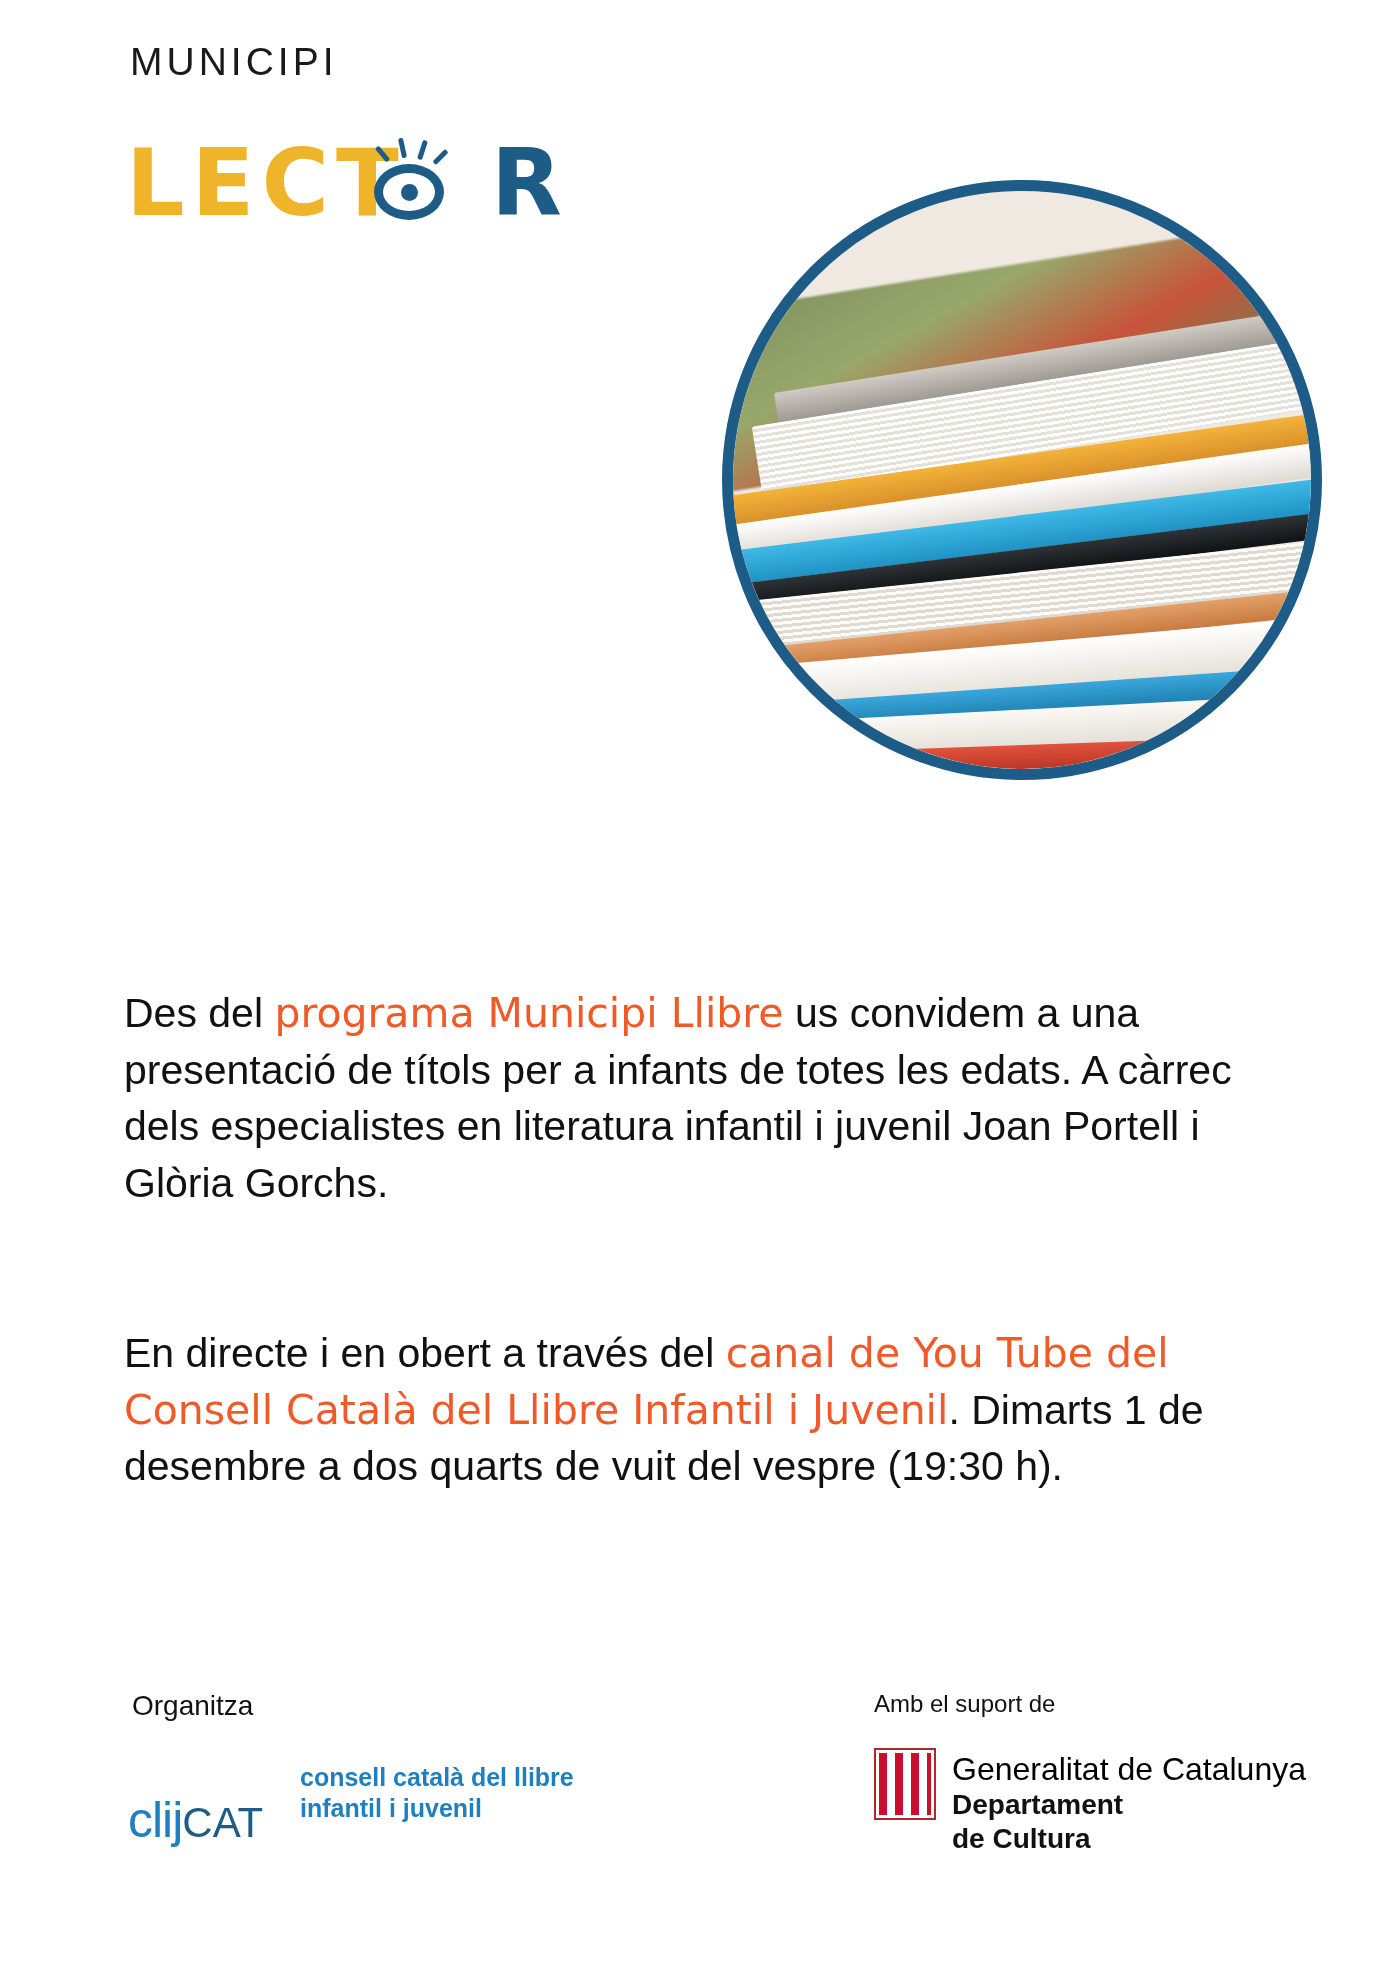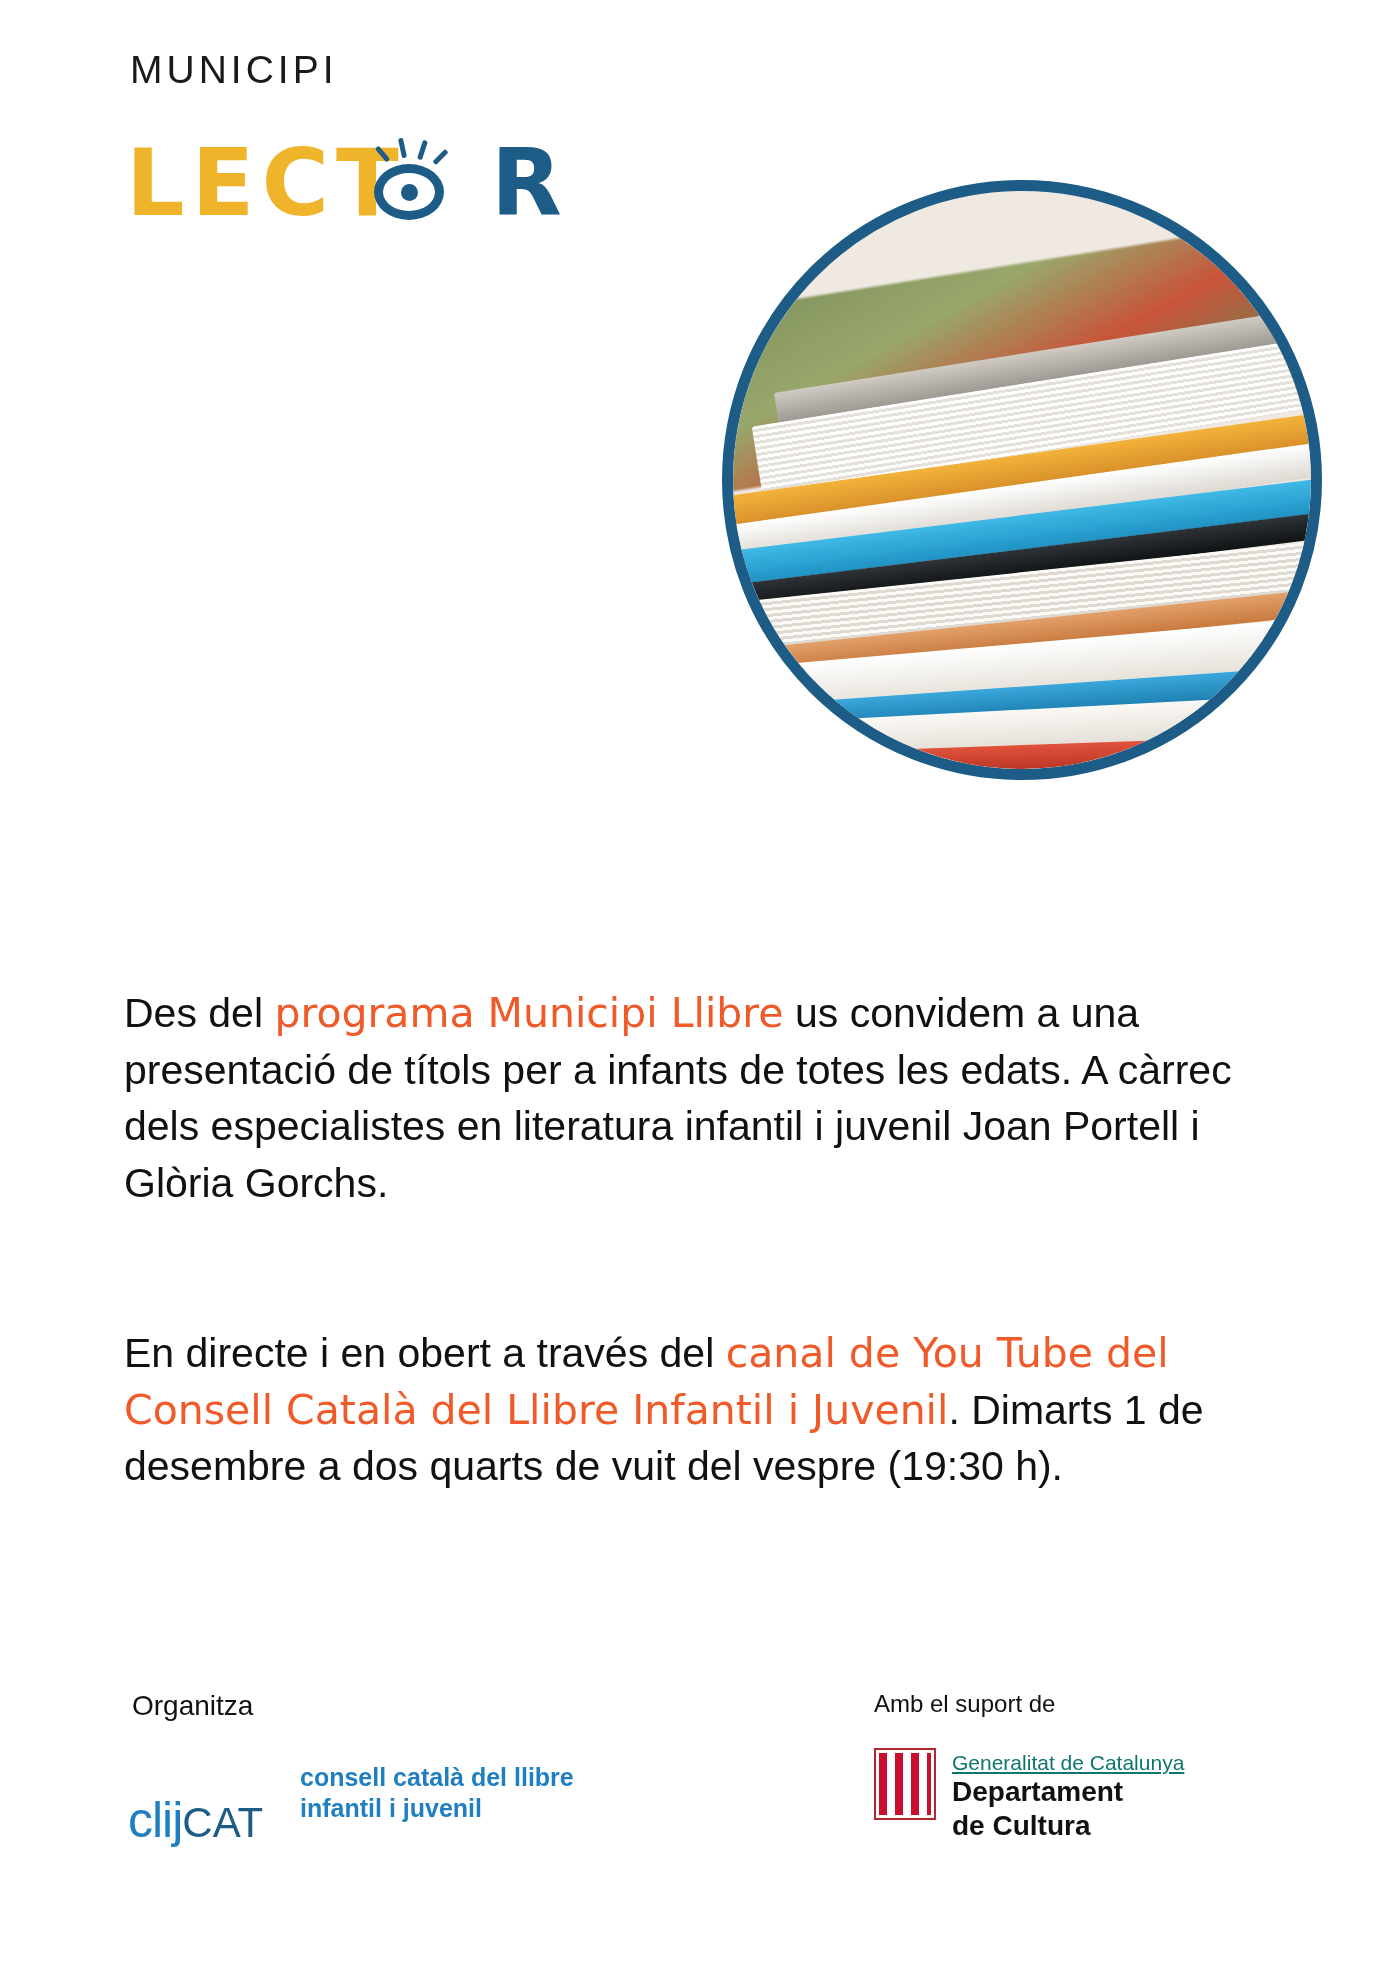--- a/index.html
+++ b/index.html
@@ -18,21 +18,21 @@
   .poster {
     position: absolute;
     inset: 0;
     background: #ffffff;
   }
 
   
   .municipi-word {
     position: absolute;
     left: 130px;
-    top: 48px;
+    top: 40px;
     font-size: 39px;
     letter-spacing: 4px;
     font-weight: 400;
     color: #1a1a1a;
     font-family: "Liberation Sans", sans-serif;
   }
 
   .logo-block {
     position: absolute;
     left: 126px;
@@ -295,24 +295,23 @@
     inset: 3px;
     background: repeating-linear-gradient(90deg,#c8102e 0 8px,#ffffff 8px 16px);
   }
   .gencat-text {
     position: absolute;
     left: 952px;
     top: 1750px;
     line-height: 1.2;
   }
   .gencat-text .l1 {
-    font-size: 21px;
-    color: #0f766e;
+    font-size: 32px;
+    color: #000000;
     font-weight: 400;
-    text-decoration: underline;
   }
   .gencat-text .l2 {
     font-size: 28px;
     color: #111111;
     font-weight: 700;
   }
 </style>
 </head>
 <body>
 

